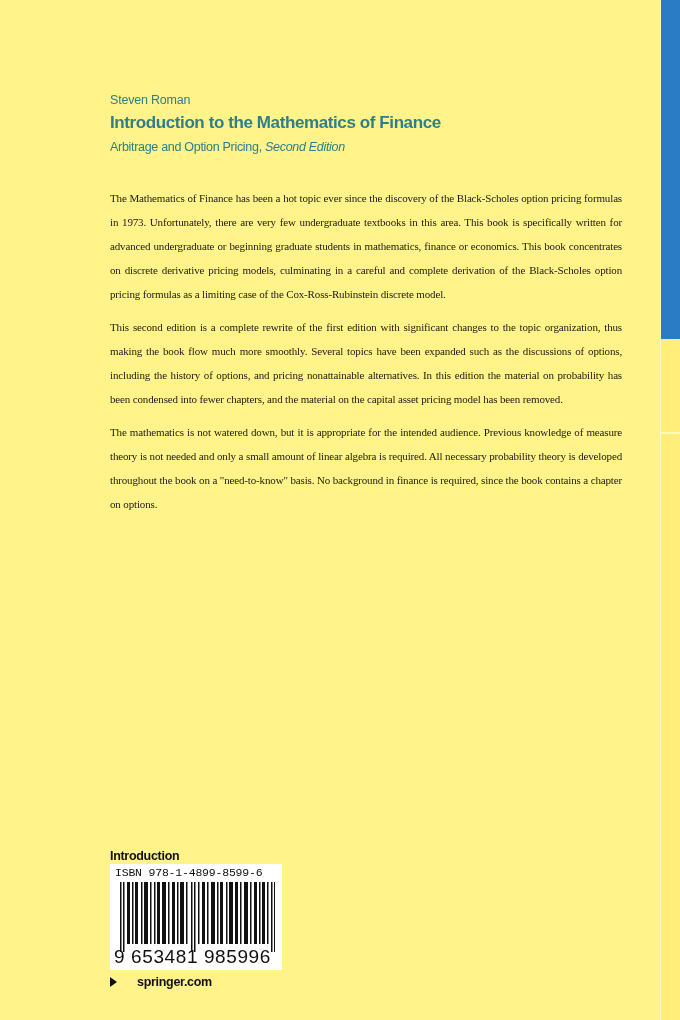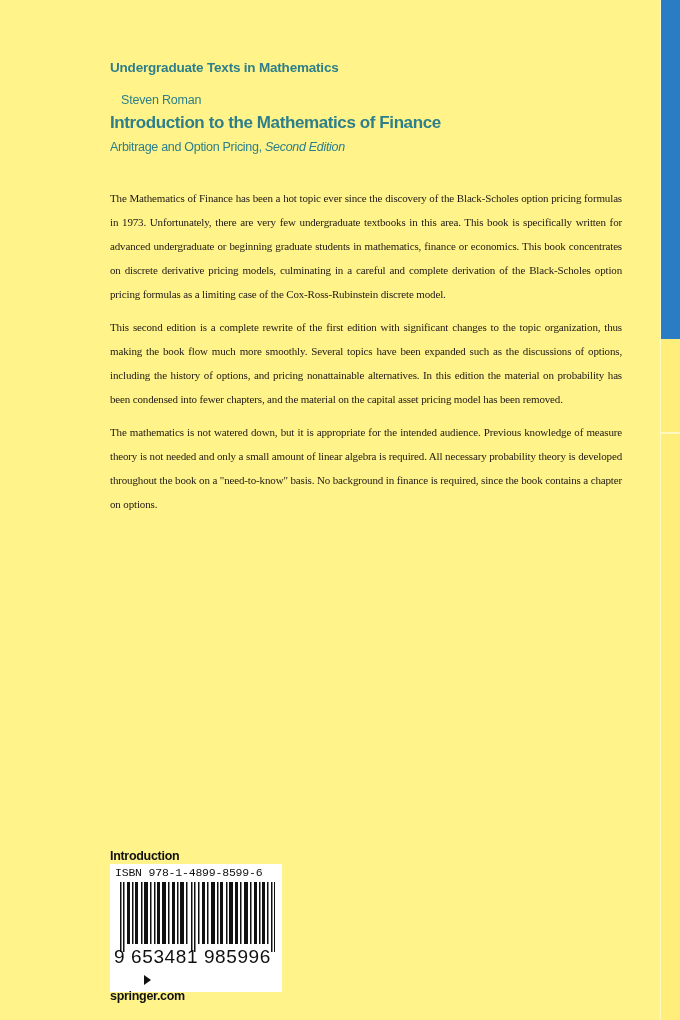--- a/index.html
+++ b/index.html
@@ -12,21 +12,21 @@
     .spine { position: absolute; left: 660px; top: 0; width: 20px; height: 1020px; background: #ffee7a; border-left: 1px solid #fff9c8; }
     .spine-blue { position: absolute; left: 0; top: 0; width: 20px; height: 339px; background: #2a7dc4; }
     .spine-line { position: absolute; left: 0; top: 432px; width: 20px; height: 2px; background: #fff8c0; }
 
     .series {
       position: absolute; left: 110px; top: 60px;
       font-family: "Liberation Sans", "DejaVu Sans", sans-serif;
       font-weight: bold; font-size: 13.5px; color: #2e7f8a; letter-spacing: -0.2px;
     }
     .author {
-      position: absolute; left: 121px; top: 93px;
+      position: absolute; left: 110px; top: 93px;
       font-family: "Liberation Sans", "DejaVu Sans", sans-serif;
       font-size: 12.5px; color: #2e7f8a; letter-spacing: -0.2px;
     }
     .title {
       position: absolute; left: 110px; top: 113px;
       font-family: "Liberation Sans", "DejaVu Sans", sans-serif;
       font-weight: bold; font-size: 17px; color: #2e7f8a; letter-spacing: -0.4px;
     }
     .subtitle {
       position: absolute; left: 110px; top: 140px;
@@ -41,47 +41,46 @@
       text-align: justify; hyphens: manual; letter-spacing: -0.15px;
     }
     .blurb p { margin: 0 0 9px 0; }
 
     .subject {
       position: absolute; left: 110px; top: 849px;
       font-family: "Liberation Sans", "DejaVu Sans", sans-serif;
       font-weight: bold; font-size: 12.5px; color: #111; letter-spacing: -0.3px;
     }
     .barcode-box {
-      position: absolute; left: 110px; top: 864px; width: 172px; height: 128px;
+      position: absolute; left: 110px; top: 864px; width: 172px; height: 106px;
       background: #ffffff;
     }
     .isbn-text {
       position: absolute; left: 5px; top: 2px;
       font-family: "Liberation Mono", "DejaVu Sans Mono", monospace;
       font-size: 11.5px; color: #111; letter-spacing: -0.2px; white-space: nowrap;
     }
     .bars { position: absolute; left: 10px; top: 18px; width: 155px; height: 70px; }
     .ean {
       position: absolute; left: 4px; top: 82px;
       font-family: "Liberation Sans", "DejaVu Sans", sans-serif;
       font-size: 19px; color: #111; letter-spacing: 0.6px; white-space: nowrap;
     }
     .springer {
       position: absolute; left: 110px; top: 975px;
       font-family: "Liberation Sans", "DejaVu Sans", sans-serif;
       font-weight: bold; font-size: 12.5px; color: #111; letter-spacing: -0.3px;
-      display: flex; align-items: center; gap: 4px; flex-direction: column;
+      display: flex; align-items: center; gap: 20px;
     }
     .tri { display: inline-block; width: 0; height: 0; border-top: 5px solid transparent; border-bottom: 5px solid transparent; border-left: 7px solid #111; }
   </style>
 </head>
 <body>
 
 <div class="cover">
-  <div class="series">Undergraduate Texts in Mathematics</div>
   <div class="author">Steven Roman</div>
   <div class="title">Introduction to the Mathematics of Finance</div>
   <div class="subtitle">
     <span>Arbitrage and Option Pricing,</span>
     <em>Second Edition</em>
   </div>
 
   <div class="blurb">
     <p>The Mathematics of Finance has been a hot topic ever since the discovery of the Black-Scholes option pricing formulas in 1973. Unfortunately, there are very few undergraduate textbooks in this area. This book is specifically written for advanced undergraduate or beginning graduate students in mathematics, finance or economics. This book con­centrates on discrete derivative pricing models, culminating in a careful and complete derivation of the Black-Scholes option pricing formulas as a limiting case of the Cox-Ross-Rubinstein discrete model.</p>
     <p>This second edition is a complete rewrite of the first edition with significant changes to the topic organization, thus making the book flow much more smoothly. Several topics have been expanded such as the discussions of options, including the history of options, and pricing nonattainable alternatives. In this edition the material on prob­ability has been condensed into fewer chapters, and the material on the capital asset pricing model has been removed.</p>

